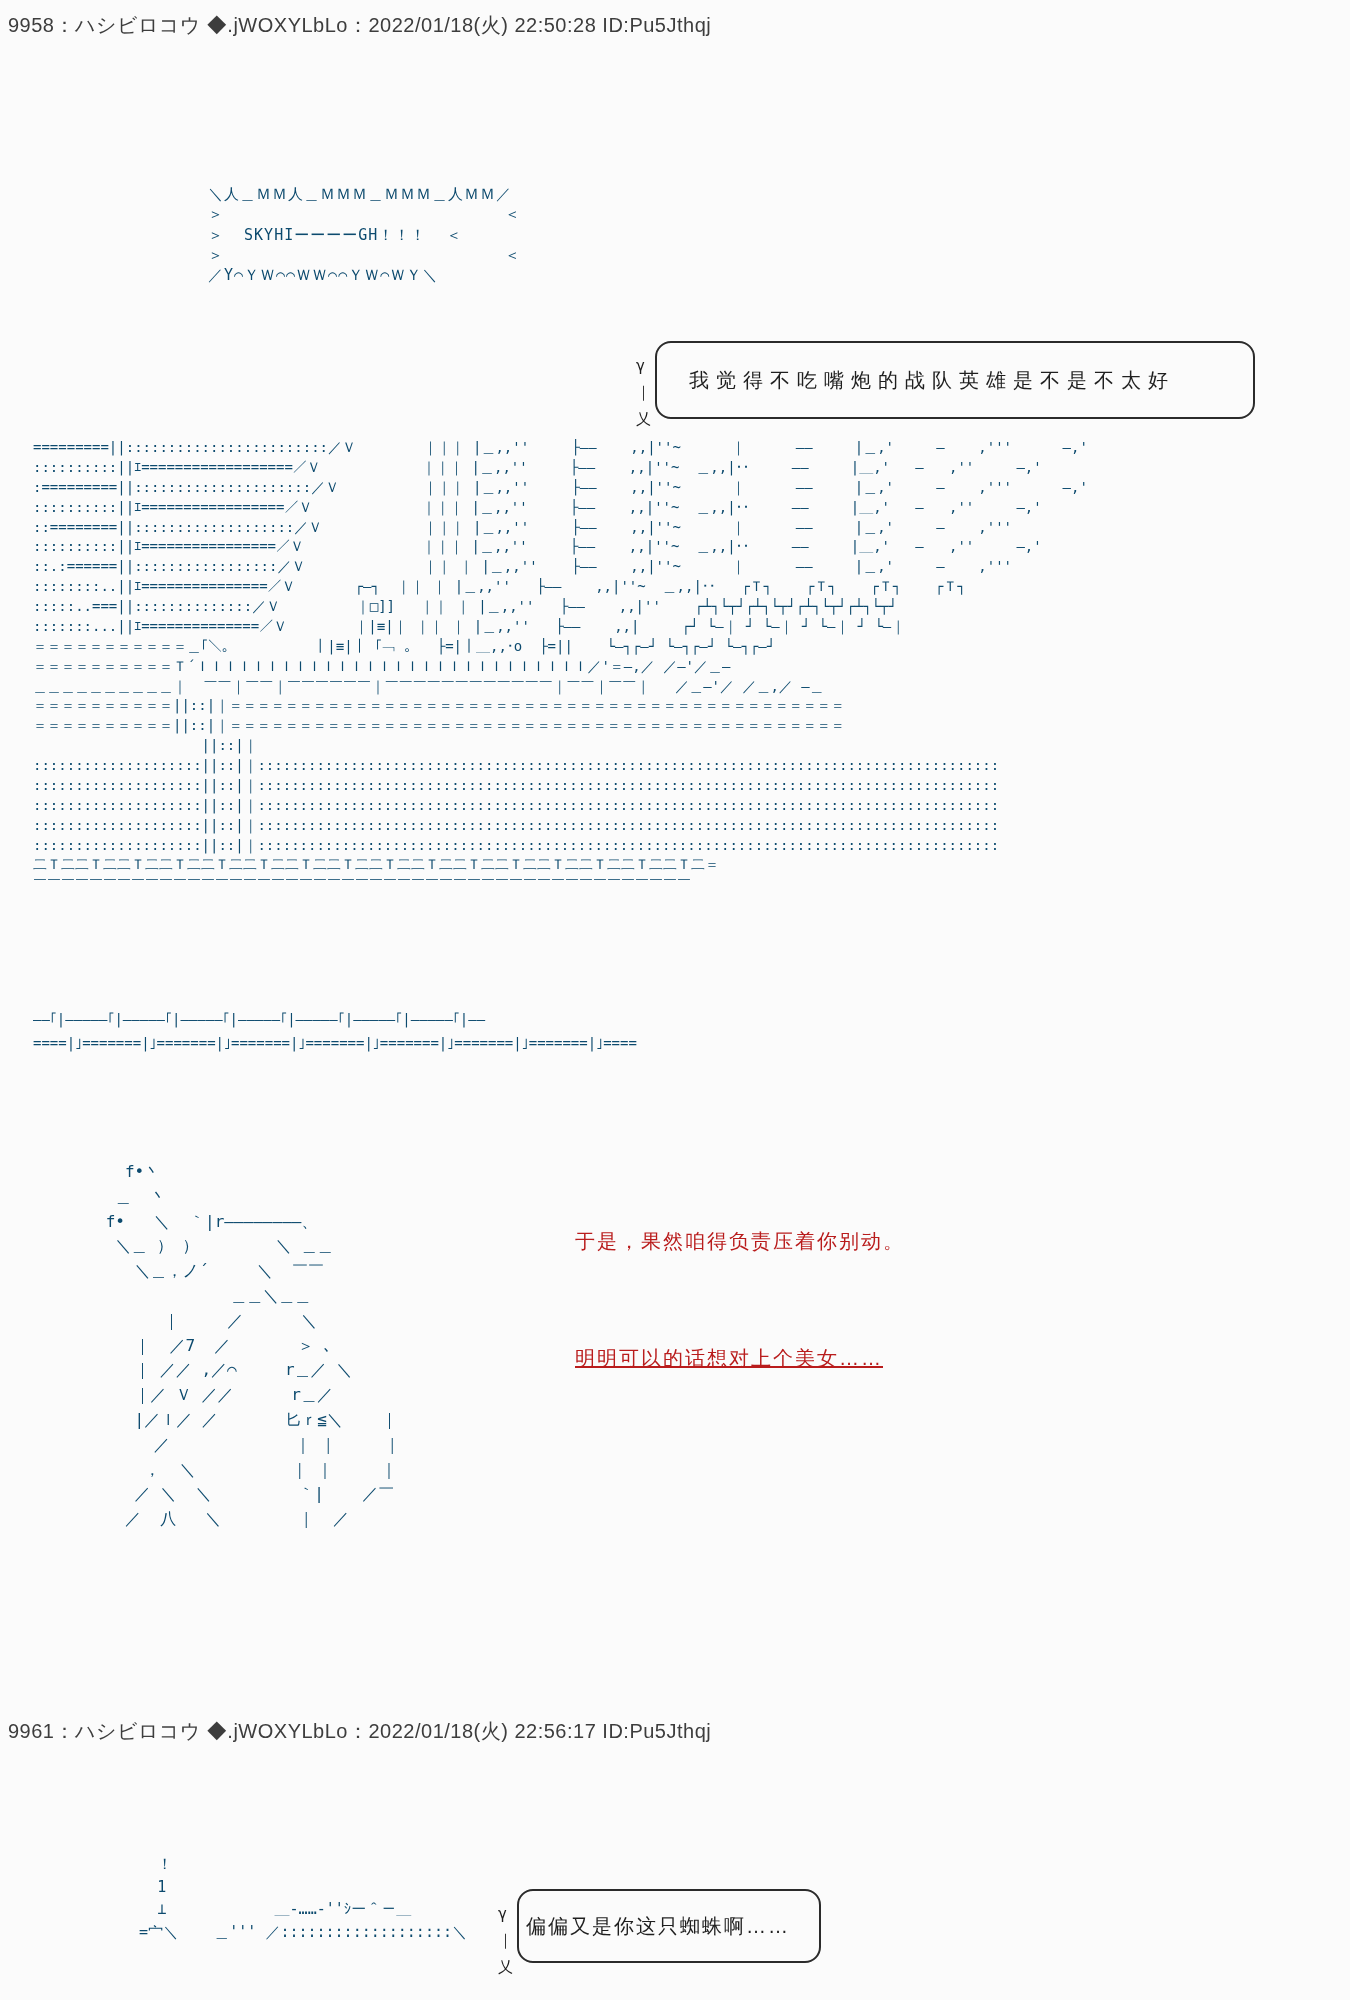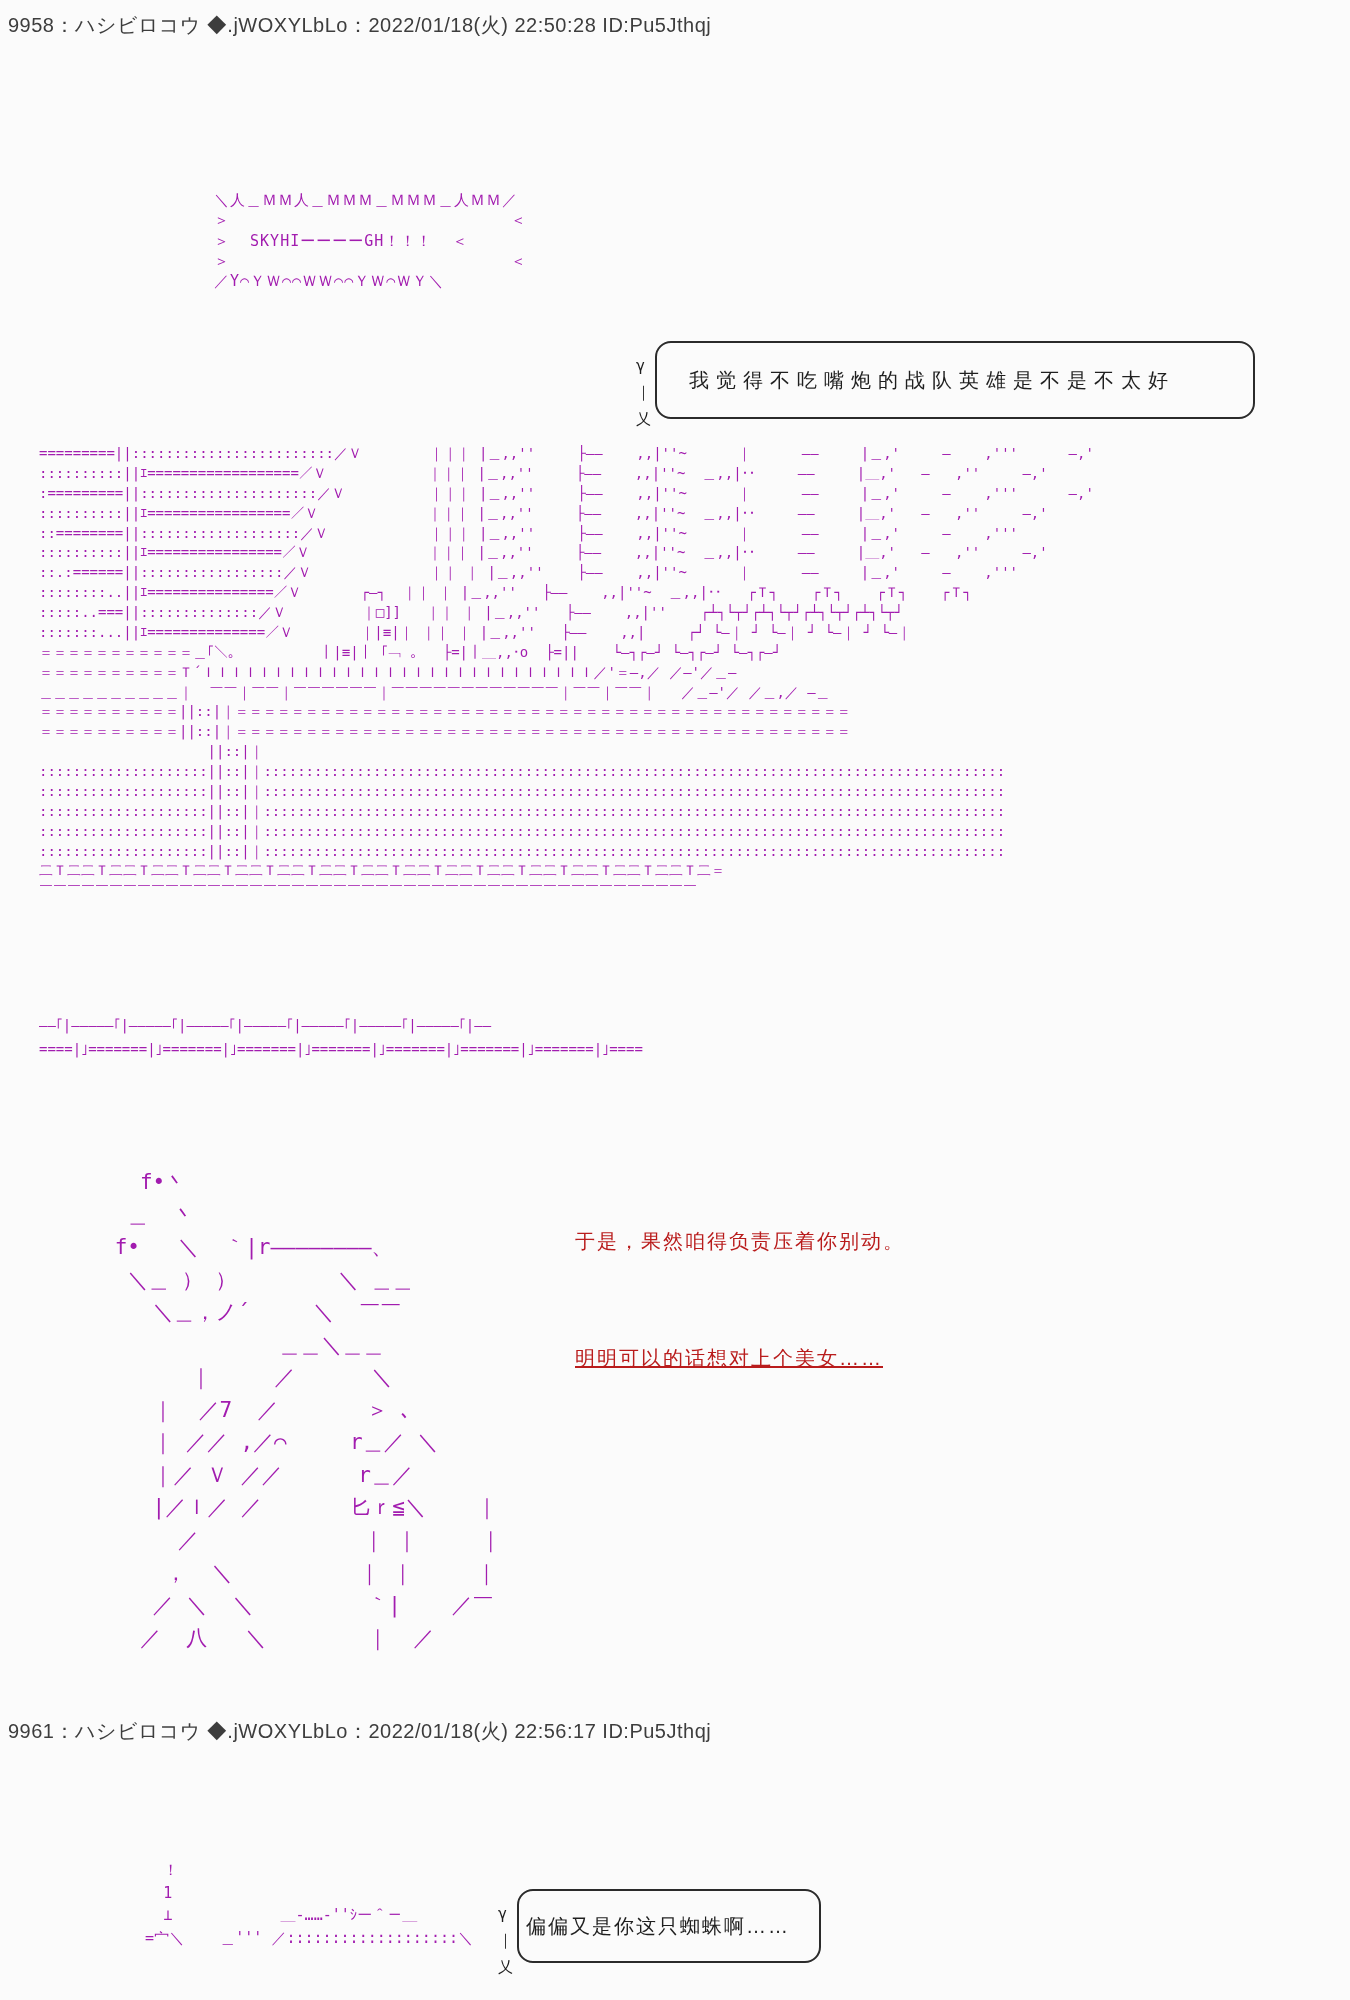--- a/index.html
+++ b/index.html
@@ -7,29 +7,29 @@
     width:1350px;height:2000px;position:relative;overflow:hidden;
     background:#fbfbfb;
     font-family:"Liberation Sans",sans-serif;
     color:#2e2e2e;
   }
   .abs{position:absolute;}
   .post-header{
     font-size:20px;color:#3d3d3d;letter-spacing:0.5px;white-space:nowrap;
   }
   pre.aa{
-    margin:14px;padding:0;
+    margin:8px;padding:0;
     font-family:"DejaVu Sans Mono",monospace;
-    color:#a21caf;
+    color:#0c4a6e;
     white-space:pre;
   }
   .aa-shout{font-size:15px;line-height:1.35;letter-spacing:1px;}
   .aa-scene{font-size:14px;line-height:1.42;}
   .aa-fence{font-size:14px;line-height:1.7;}
-  .aa-figure{font-size:21px;line-height:1.55;}
+  .aa-figure{font-size:16px;line-height:1.55;}
   .aa-bottom{font-size:15px;line-height:1.5;}
   .bubble{
     border:2px solid #2b2b2b;border-radius:16px;background:#fbfbfb;
     display:flex;align-items:center;text-align:right;
   }
   .bubble .txt{
     font-size:20px;color:#1f1f1f;white-space:nowrap;
   }
   .bubble-tail{
     font-family:"DejaVu Sans Mono",monospace;

